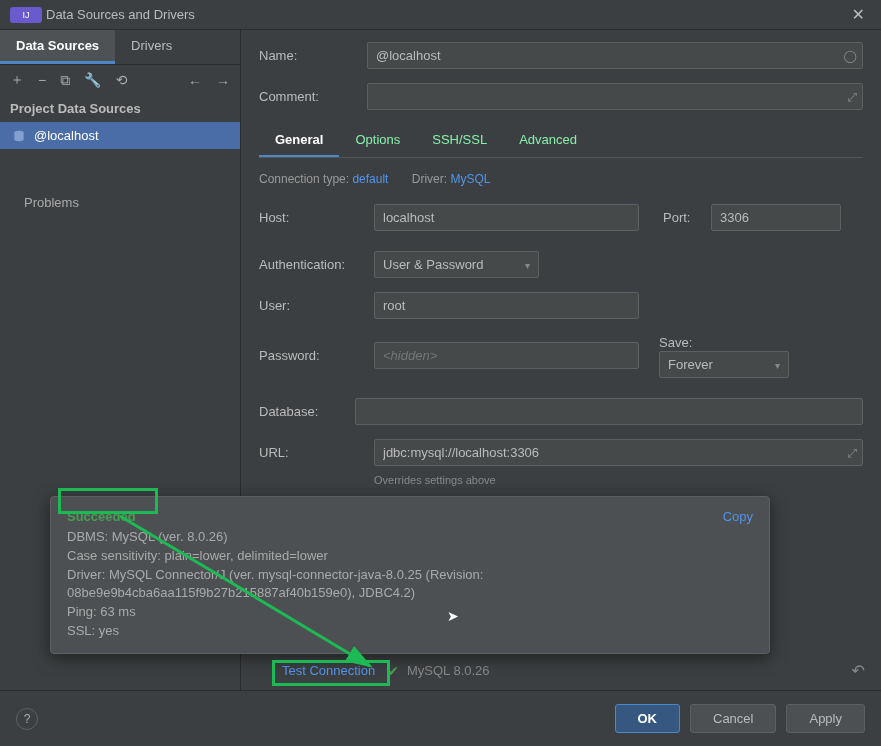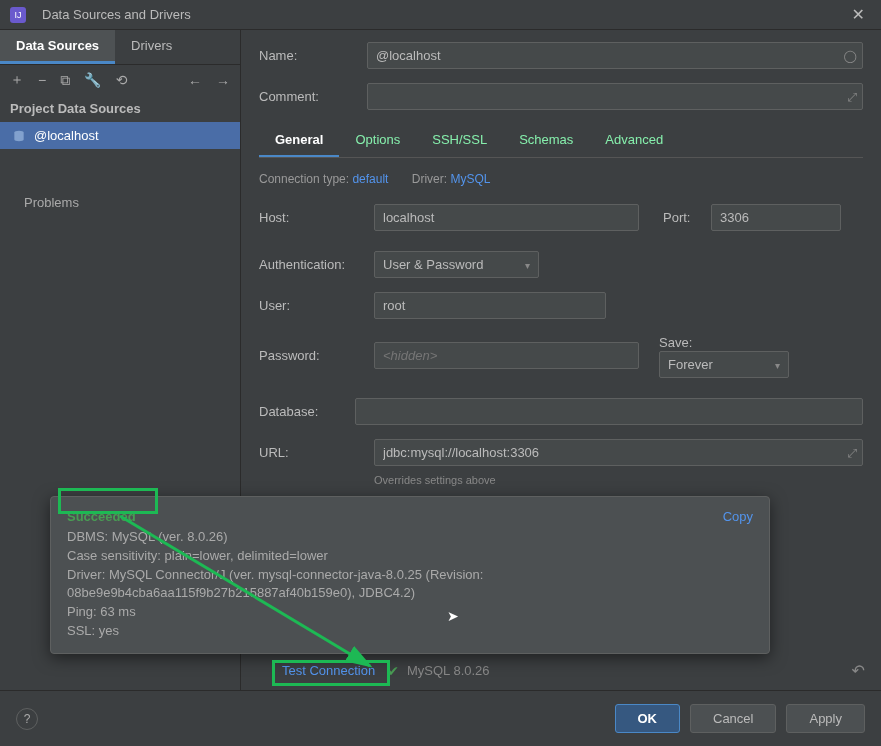--- a/index.html
+++ b/index.html
@@ -1,19 +1,19 @@
 <!DOCTYPE html>
 <html><head>
 <meta charset="utf-8">
 <style>
   * { box-sizing: border-box; margin: 0; padding: 0; font-family: "Segoe UI", Arial, sans-serif; }
   body { background: #3c3f41; color: #bbbbbb; width: 881px; height: 746px; overflow: hidden; position: relative; }
   
   .titlebar { height: 30px; display: flex; align-items: center; padding: 0 10px; border-bottom: 1px solid #2b2b2b; }
-  .titlebar .app-icon { width: 16px; height: 16px; background: #6a5acd; border-radius: 3px; margin-right: 16px; display: inline-flex; align-items: center; justify-content: center; font-size: 9px; color: white; }
+  .titlebar .app-icon { width: 32px; height: 16px; background: #6a5acd; border-radius: 3px; margin-right: 4px; display: inline-flex; align-items: center; justify-content: center; font-size: 9px; color: white; }
   .titlebar .title { font-size: 13px; color: #bbbbbb; flex: 1; }
   .titlebar .close { color: #bbbbbb; font-size: 16px; cursor: pointer; padding: 2px 6px; }
 
   .body-area { display: flex; height: 660px; }
   
   .left-panel { width: 260px; border-right: 1px solid #2b2b2b; display: flex; flex-direction: column; }
   .tabs-row { display: flex; border-bottom: 1px solid #2b2b2b; }
   .tabs-row .tab { padding: 8px 16px; font-size: 13px; cursor: pointer; color: #bbbbbb; }
   .tabs-row .tab.active { color: #ffffff; border-bottom: 3px solid #4a88c7; background: #4e5254; font-weight: 600; }
   
@@ -132,21 +132,20 @@
       <div class="input-wrap">
         <input class="input with-icon" value="" style="">
         <span class="input-icon-right">⤢</span>
       </div>
     </div>
 
     <div class="subtabs">
       <div class="stab active">General</div>
       <div class="stab">Options</div>
       <div class="stab">SSH/SSL</div>
-      <div class="stab">Schemas</div>
       <div class="stab">Advanced</div>
     </div>
 
     <div class="conn-line">
       <span>Connection type:</span>
       <span class="link">default</span>
       <span class="sep"></span>
       <span>Driver:</span>
       <span class="link">MySQL</span>
     </div>
@@ -165,21 +164,21 @@
         </div>
       </div>
 
       <div class="form-row" style="margin-top:20px">
         <div class="label">Authentication:</div>
         <div class="select" style="width:165px">User &amp; Password</div>
       </div>
 
       <div class="form-row">
         <div class="label">User:</div>
-        <input class="input" style="width: 232px; flex: 0 0 auto;" value="root">
+        <input class="input" style="width: 265px; flex: 0 0 auto;" value="root">
       </div>
 
       <div class="form-row">
         <div class="label">Password:</div>
         <div style="flex:1; display:flex; align-items:center; gap:20px">
           <input class="input" style="width: 265px; flex: 0 0 auto; font-style: italic; color: rgb(119, 119, 119);" type="password" placeholder="&lt;hidden&gt;">
           <div class="save-part">
             <span class="save-label">Save:</span>
             <div class="select" style="width:130px">Forever</div>
           </div>

